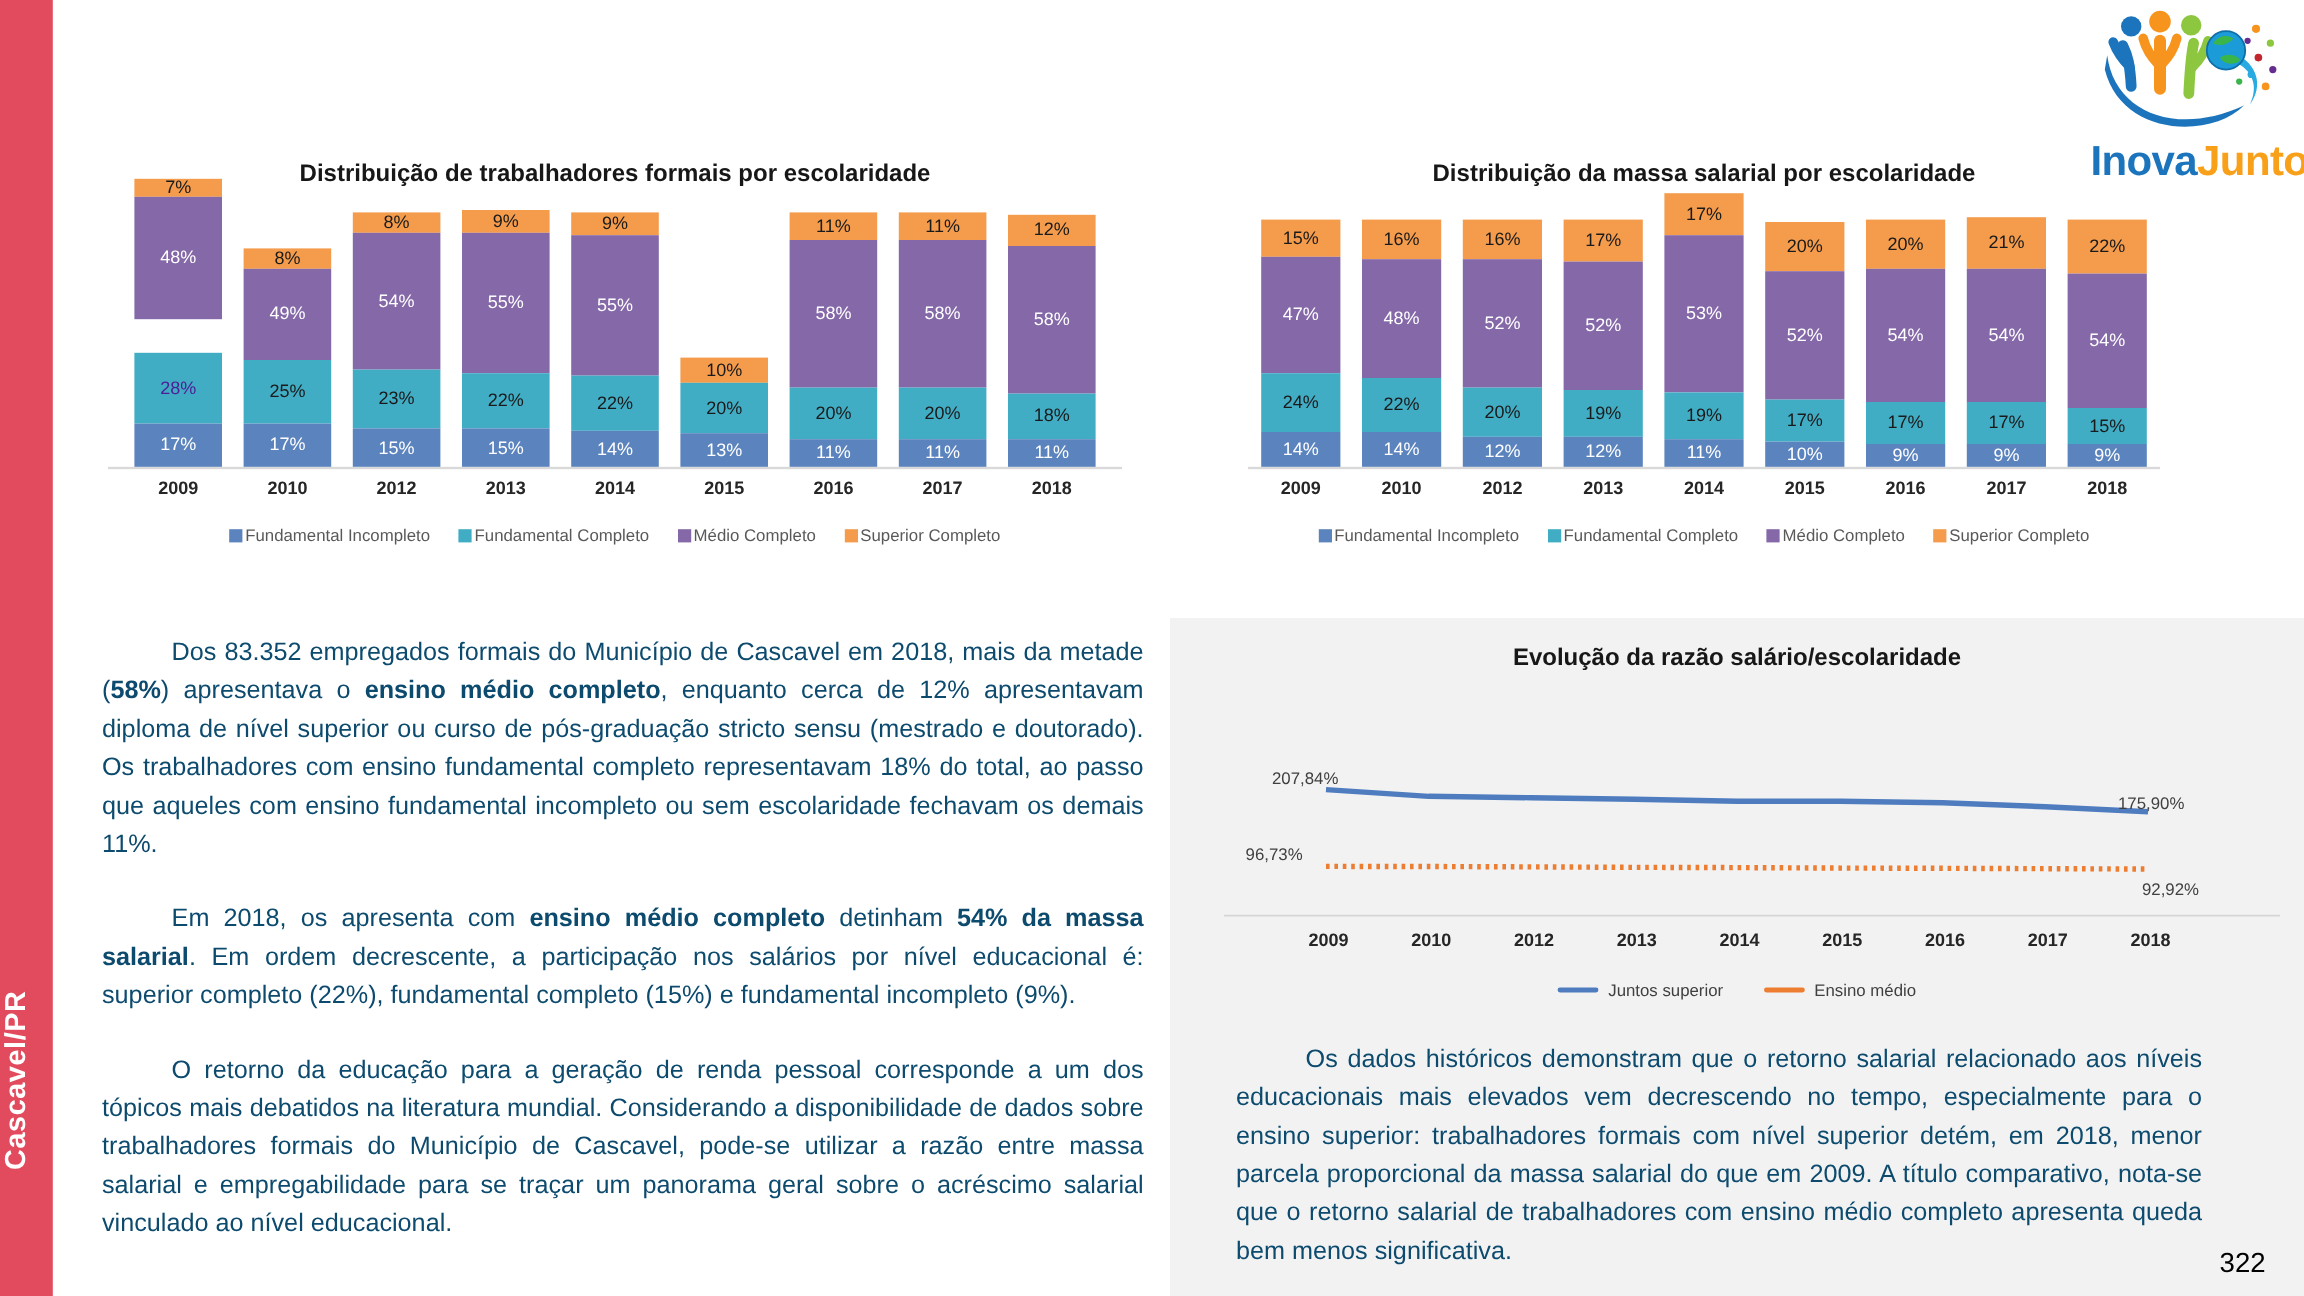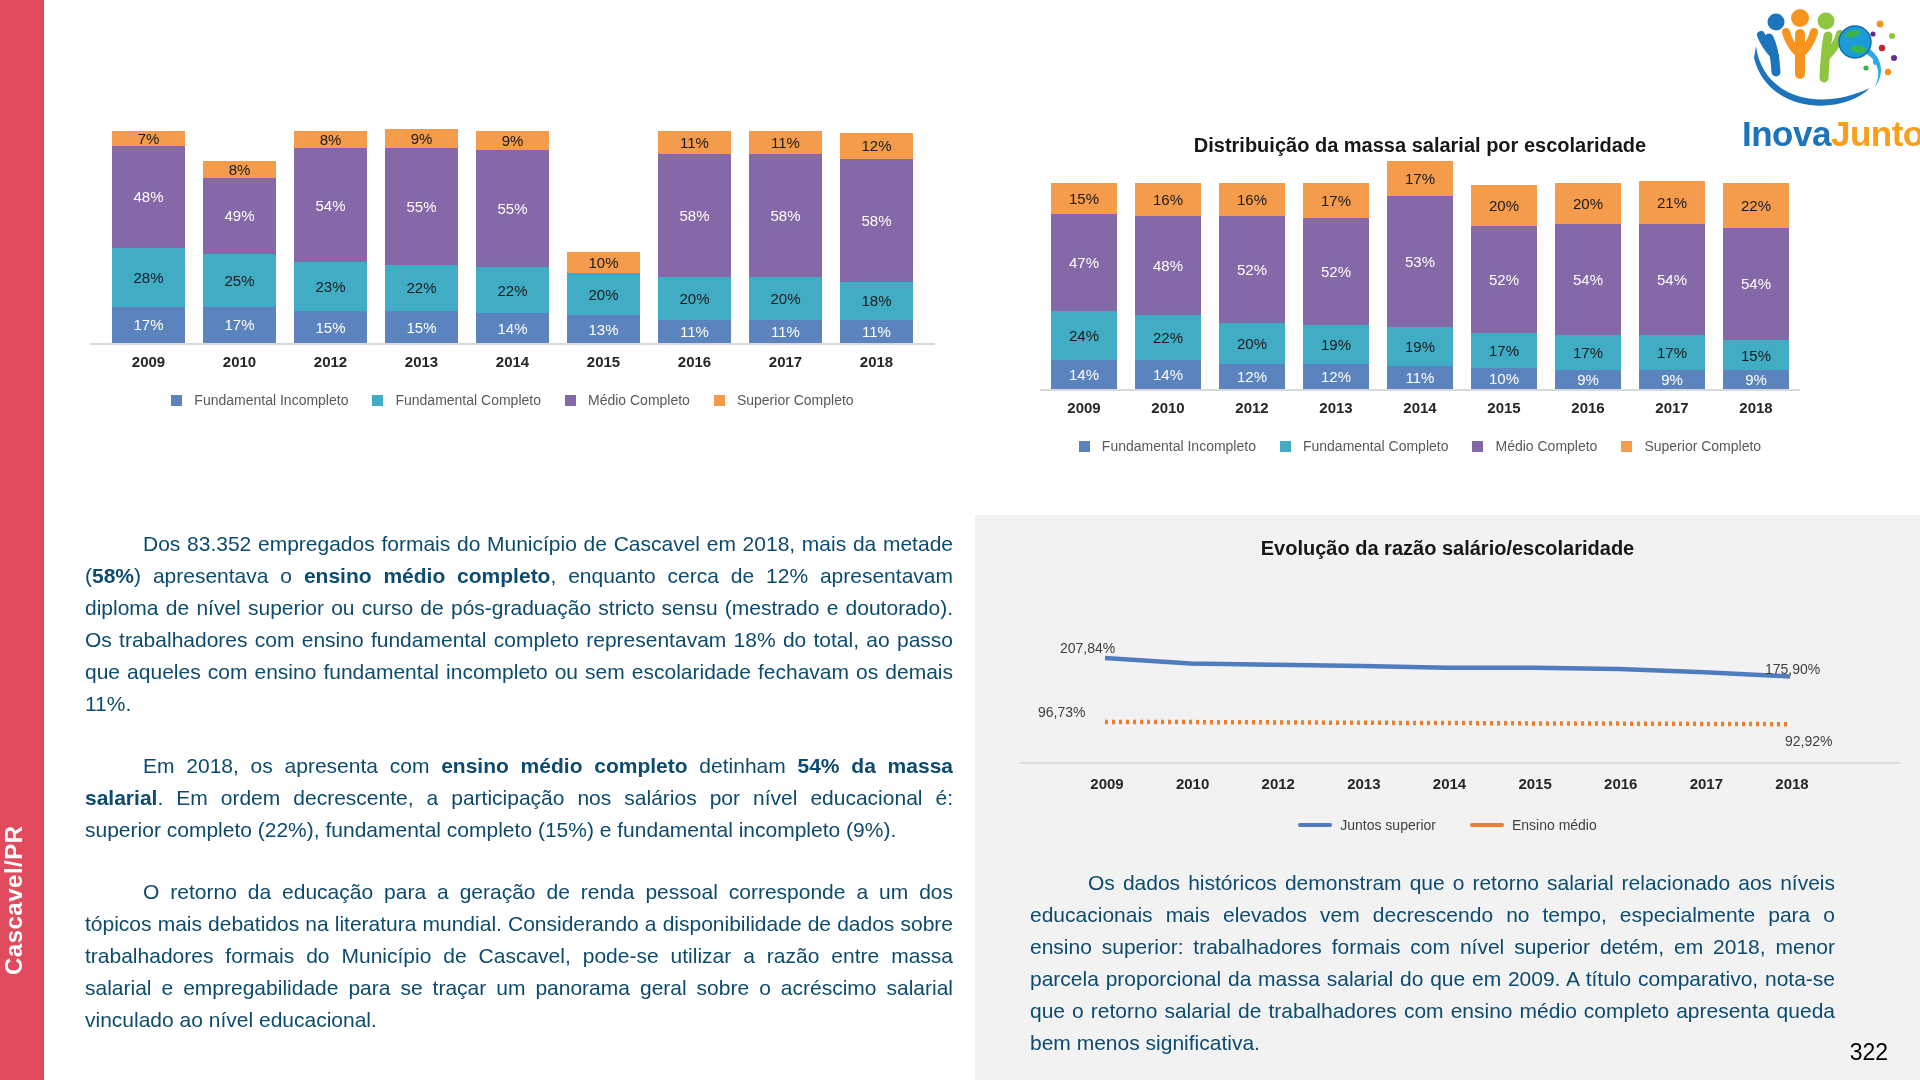--- a/index.html
+++ b/index.html
@@ -32,21 +32,21 @@
   #chart-salary  { left:1040px; width:760px; }
   .chart-title { font-size:20px; line-height:26px; font-weight:bold; text-align:center; color:#171717; margin-bottom:20px; }
   .bars { display:flex; align-items:flex-end; justify-content:center; gap:18px; height:213px; border-bottom:2px solid #d9d9d9; }
   .bar  { display:flex; flex-direction:column; width:73px; }
   #chart-salary .bar { width:66px; }
   .seg  { display:flex; align-items:center; justify-content:center; font-size:15px; line-height:1; overflow:visible; }
   .years { display:flex; justify-content:center; gap:18px; margin-top:8px; }
   .year  { width:73px; text-align:center; font-weight:bold; font-size:15px; color:#262626; }
   #chart-salary .year { width:66px; }
   .legend { display:flex; justify-content:center; gap:24px; margin-top:22px; font-size:14px; color:#595959; white-space:nowrap; }
-  .legend-item { display:flex; align-items:center; gap:12px; }
+  .legend-item { display:flex; align-items:center; gap:2px; }
   .legend-swatch { width:11px; height:11px; display:inline-block; }
 
   
   .text-col { position:absolute; left:85px; top:528px; width:868px; }
   .text-col p, .panel-text p {
     font-size:21px; line-height:32px; text-align:justify; text-indent:58px;
     color:#0c4a6e; margin-bottom:30px;
   }
 
   
@@ -105,25 +105,26 @@
     <circle cx="146" cy="66" r="3.2" fill="#F7941E"></circle>
     <circle cx="131" cy="28" r="2.6" fill="#662D91"></circle>
     <circle cx="124" cy="62" r="2.6" fill="#3AB54A"></circle>
   </svg>
   <div class="logo-text">
     <span class="inova">Inova</span><span class="juntos">Juntos</span>
   </div>
 </div>
 
 <div class="bar-chart" id="chart-workers">
+  <div class="chart-title">Distribuição de trabalhadores formais por escolaridade</div>
   <div class="bars">
       <div class="bar">
         <div class="seg" style="height: 14.84px; background: rgb(244, 156, 76); color: rgb(26, 26, 26);">7%</div>
         <div class="seg" style="height: 101.76px; background: rgb(132, 104, 168); color: rgb(255, 255, 255);">48%</div>
-        <div class="seg" style="height: 59.36px; background: rgb(65, 173, 197); color: #0f172a;">28%</div>
+        <div class="seg" style="height: 59.36px; background: rgb(65, 173, 197); color: #4c1d95; margin-top: 28px;">28%</div>
         <div class="seg" style="height: 36.04px; background: rgb(91, 132, 190); color: rgb(255, 255, 255);">17%</div>
       </div>
       <div class="bar">
         <div class="seg" style="height: 16.96px; background: rgb(244, 156, 76); color: rgb(26, 26, 26);">8%</div>
         <div class="seg" style="height: 76px; background: rgb(132, 104, 168); color: rgb(255, 255, 255);">49%</div>
         <div class="seg" style="height: 53px; background: rgb(65, 173, 197); color: rgb(26, 26, 26);">25%</div>
         <div class="seg" style="height: 36.04px; background: rgb(91, 132, 190); color: rgb(255, 255, 255);">17%</div>
       </div>
       <div class="bar">
         <div class="seg" style="height: 16.96px; background: rgb(244, 156, 76); color: rgb(26, 26, 26);">8%</div>

